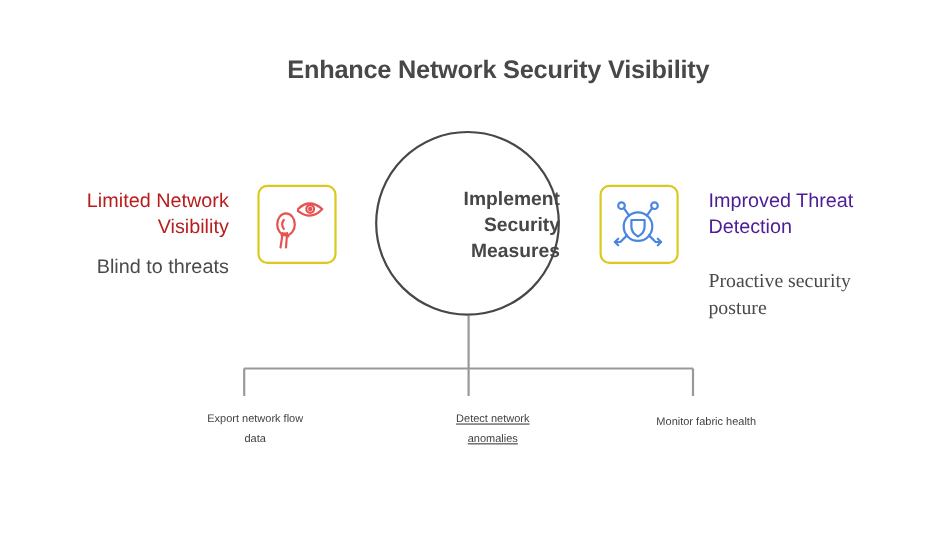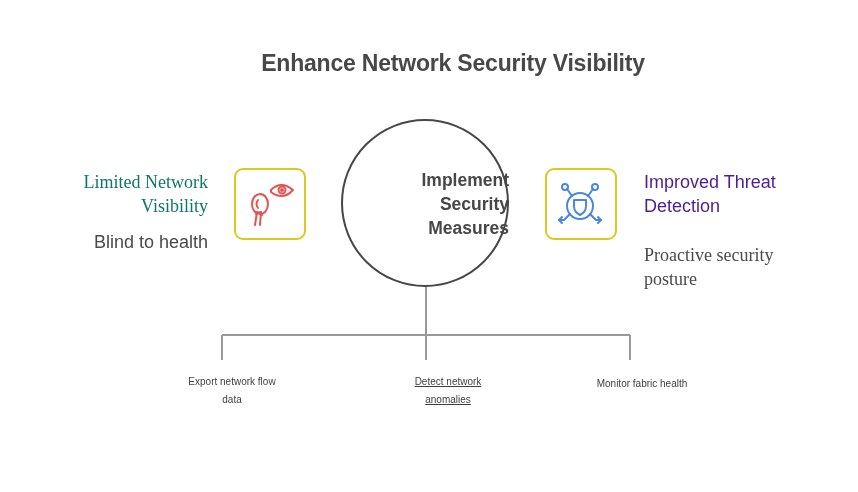--- a/index.html
+++ b/index.html
@@ -11,21 +11,21 @@
   #center-circle { left: 341px; top: 119px; width: 168px; height: 168px;
                    border: 2px solid #474747; border-radius: 50%; box-sizing: border-box; }
   #center-label { left: 341px; top: 168px; width: 168px; text-align: right;
                   font-size: 17.5px; font-weight: bold; color: #474747; line-height: 24px; }
   .icon-box { width: 72px; height: 72px; border: 2.5px solid #dcc81e; border-radius: 9px;
               box-sizing: border-box; background: #fff; }
   #left-box { left: 234px; top: 168px; }
   #right-box { left: 545px; top: 168px; }
   .icon-box svg { position: absolute; left: 0; top: 0; width: 67px; height: 67px; }
   #left-heading { right: 650px; top: 170px; text-align: right; width: 200px;
-                  font-size: 18px; color: #0f766e; line-height: 24px; font-family: Liberation Serif, serif; }
+                  font-size: 18px; color: #b91c1c; line-height: 24px; }
   #left-sub { right: 650px; top: 230px; text-align: right; width: 200px;
               font-size: 18px; color: #4a4a4a; line-height: 24px; }
   #right-heading { left: 644px; top: 170px; width: 200px;
                    font-size: 18px; color: #4c1d95; line-height: 24px; }
   #right-sub { left: 644px; top: 243px; width: 200px;
                font-size: 18px; color: #4a4a4a; line-height: 24px; font-family: Liberation Serif, serif; }
   svg#connectors { position: absolute; left: 0; top: 0; }
   .branch-label { font-size: 10px; color: #3f3f3f; text-align: center; line-height: 18px; width: 170px; }
   #branch-0 { left: 147px; top: 373px; }
   #branch-1 { left: 363px; top: 373px; text-decoration: underline; }
@@ -40,21 +40,21 @@
   <line x1="426" y1="287" x2="426" y2="360" stroke="#999999" stroke-width="2"></line>
   <line x1="222" y1="335" x2="630" y2="335" stroke="#999999" stroke-width="2"></line>
   <line x1="222" y1="335" x2="222" y2="360" stroke="#999999" stroke-width="2"></line>
   <line x1="630" y1="335" x2="630" y2="360" stroke="#999999" stroke-width="2"></line>
 </svg>
 
 <div id="center-circle" class="abs"></div>
 <div id="center-label" class="abs">Implement<br>Security<br>Measures</div>
 
 <div id="left-heading" class="abs">Limited Network<br>Visibility</div>
-<div id="left-sub" class="abs">Blind to health</div>
+<div id="left-sub" class="abs">Blind to threats</div>
 
 <div id="left-box" class="abs icon-box">
   <svg viewBox="0 0 67 67" fill="none" stroke="#e55353" stroke-width="2" stroke-linecap="round" stroke-linejoin="round">
     <path d="M35 20 Q45 10 57 20 Q47 31 35 22 Z"></path>
     <circle cx="46" cy="20" r="3.5"></circle>
     <circle cx="46" cy="20" r="1" fill="#e55353"></circle>
     <ellipse cx="24" cy="34" rx="8" ry="10"></ellipse>
     <path d="M22 30 Q19 34 22 38"></path>
     <path d="M21 42 L19 55"></path>
     <path d="M25 42 L24 55"></path>

